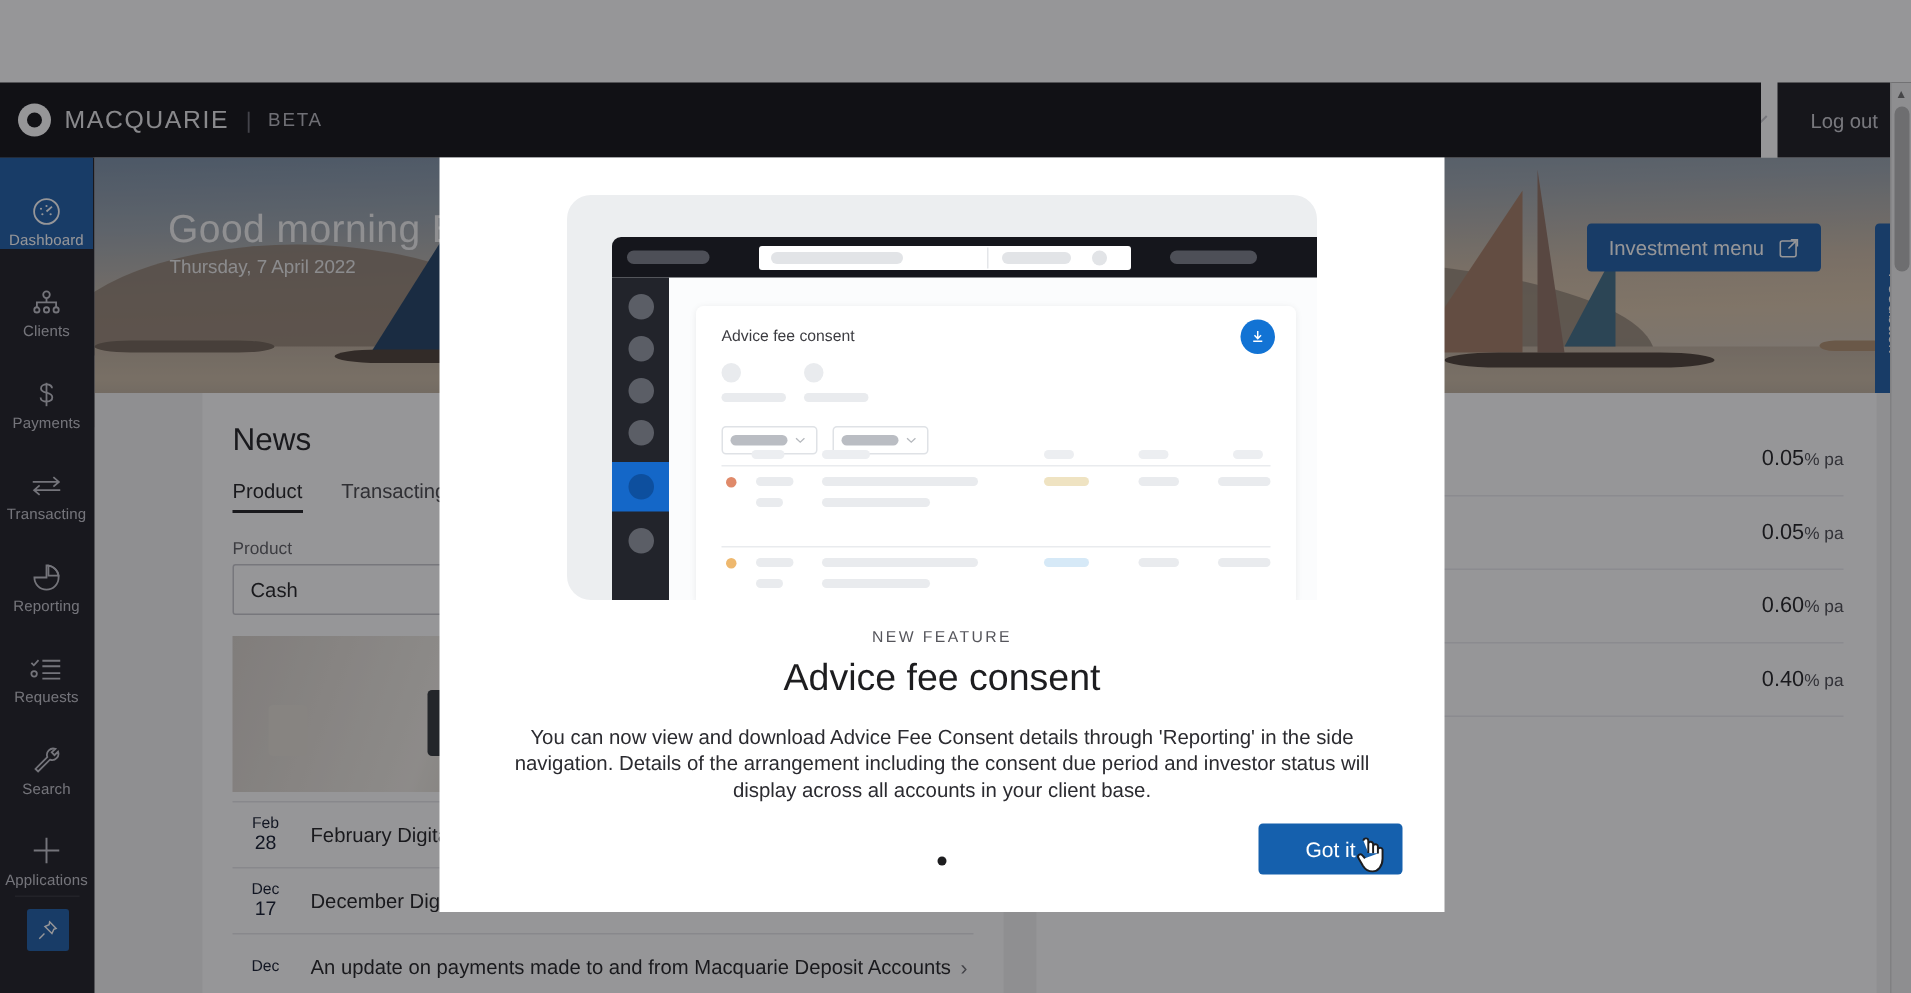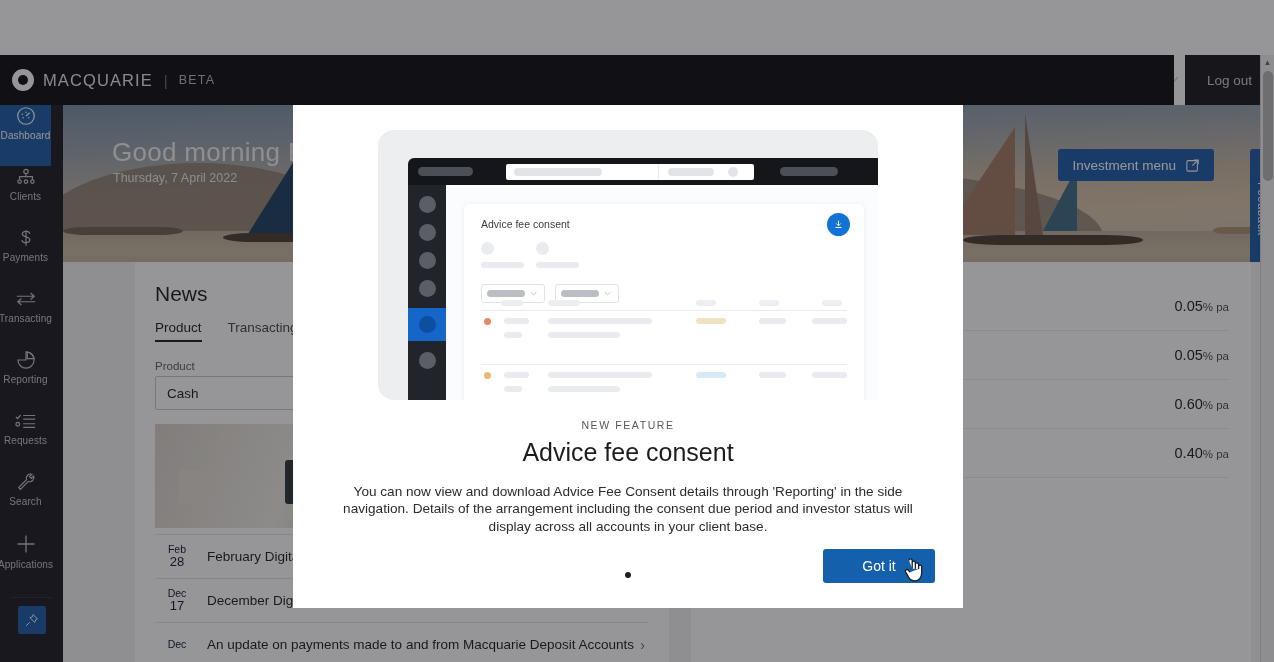--- a/index.html
+++ b/index.html
@@ -61,22 +61,22 @@
     background: #16161c; color: #c9c9cf; font-size: 13.5px;
     height: 50px; display: flex; align-items: center; padding: 0 22px;
   }
 
   
   .sidebar {
     position: absolute; left: 0; top: 105px; width: 63px; height: 557px;
     background: #1b1b22; z-index: 25;
   }
   .nav-item {
-    width: 51px; height: 61px;
-    display: flex; flex-direction: column; align-items: center; justify-content: flex-start;
+    width: 62px; height: 61px;
+    display: flex; flex-direction: column; align-items: center; justify-content: flex-end;
     gap: 3px; color: #c2c2ca;
   }
   .nav-item.active { background: #1a5ba6; color: #ffffff; }
   .nav-label { font-size: 10px; letter-spacing: .1px; }
   .nav-div { height: 1px; background: #2c2c34; margin: 4px 10px; }
   .pin-btn {
     width: 28px; height: 28px; margin: 8px auto 0; border-radius: 2px;
     background: #1a5ba6; display: flex; align-items: center; justify-content: center;
   }
 
@@ -295,21 +295,21 @@
   .modal-body {
     margin: 16px auto 0; width: 604px; text-align: center;
     font-size: 13.6px; line-height: 1.28; color: #2b2b30;
   }
   .modal-foot {
     position: absolute; left: 0; bottom: 0; width: 670px; height: 92px;
   }
   .dots { position: absolute; left: 0; right: 0; top: 48px; text-align: center; }
   .dot-pg { display: inline-block; width: 6px; height: 6px; border-radius: 50%; background: #1d1d1f; }
   .gotit {
-    position: absolute; right: 28px; top: 33px; width: 112px; height: 34px;
+    position: absolute; right: 28px; top: 33px; width: 96px; height: 34px;
     background: #1560ad; color: #fff; border: 0; border-radius: 3px;
     font-family: "Liberation Sans", sans-serif; font-size: 14px; cursor: pointer;
   }
 
   .cursor { position: absolute; left: 903px; top: 558px; z-index: 70; }
 </style>
 </head>
 <body>
 
 <div id="app">

